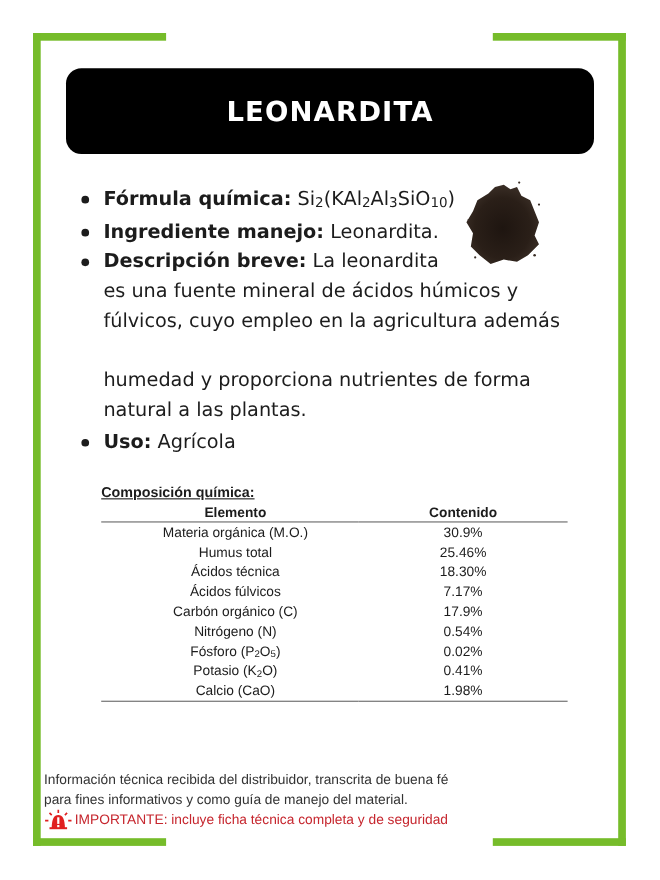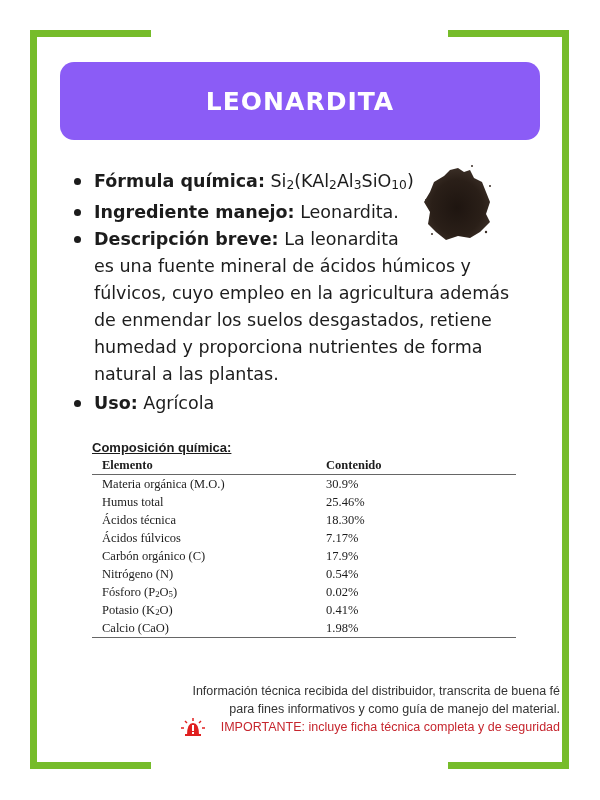--- a/index.html
+++ b/index.html
@@ -4,21 +4,21 @@
   <style>
     html, body { margin: 0; padding: 0; }
     body {
       width: 600px; height: 800px; background: #ffffff;
       position: relative; overflow: hidden;
       font-family: "DejaVu Sans", sans-serif; color: #1c1c1c;
     }
     .frame-seg { position: absolute; background: #76bc2a; }
     .header {
       position: absolute; left: 60px; top: 62px; width: 480px; height: 78px;
-      background: #8b5cf6; border-radius: 14px;
+      background: #000000; border-radius: 14px;
       display: flex; align-items: center; justify-content: center;
     }
     .header h1 {
       margin: 0; color: #ffffff; font-size: 25px; font-weight: bold;
       letter-spacing: 1px; font-family: "DejaVu Sans", sans-serif;
     }
     .powder {
       position: absolute; left: 420px; top: 162px; width: 76px; height: 82px;
     }
     .bullets {
@@ -36,30 +36,30 @@
     .sub { font-size: 0.7em; vertical-align: -0.15em; }
     .table-wrap {
       position: absolute; left: 92px; top: 440px; width: 424px;
       font-family: "Liberation Sans", sans-serif; font-size: 12.5px;
     }
     .table-title {
       font-weight: bold; text-decoration: underline; font-size: 13px;
       margin-bottom: 2px;
     }
     table { border-collapse: collapse; width: 424px; }
-    th, td { text-align: left; padding: 0 0 0 10px; height: 18px; font-weight: normal; font-family: Liberation Serif, serif; }
+    th, td { text-align: center; padding: 0 0 0 10px; height: 18px; font-weight: normal; }
     th { font-weight: bold; border-bottom: 1.5px solid #666; height: 17px; }
     td.val, th.val { padding-left: 0; width: 190px; }
     tr.last td { border-bottom: 1.5px solid #666; }
     .footer {
-      position: absolute; left: 40px; top: 682px; width: 520px; text-align: right;
+      position: absolute; left: 40px; top: 700px; width: 520px; text-align: left;
       font-family: "Liberation Sans", sans-serif; font-size: 12.5px; line-height: 18px;
       color: #333;
     }
-    .important { color: #c6262e; display: inline-flex; align-items: center; gap: 15px; }
+    .important { color: #c6262e; display: inline-flex; align-items: center; gap: 2px; }
     .warn-icon { width: 26px; height: 18px; display: inline-block; }
   </style>
 </head>
 <body>
 
 <div class="frame-seg" style="left:30px;top:30px;width:121px;height:7px;"></div>
 <div class="frame-seg" style="left:30px;top:30px;width:7px;height:739px;"></div>
 <div class="frame-seg" style="left:448px;top:30px;width:121px;height:7px;"></div>
 <div class="frame-seg" style="left:562px;top:30px;width:7px;height:739px;"></div>
 <div class="frame-seg" style="left:30px;top:762px;width:121px;height:7px;"></div>
@@ -95,21 +95,21 @@
     <span class="dot"></span>
     <b>Ingrediente manejo:</b>
     <span>Leonardita.</span>
   </div>
   <div class="bullet desc">
     <span class="dot"></span>
     <b>Descripción breve:</b>
     <span>La leonardita</span><br>
     <span>es una fuente mineral de ácidos húmicos y</span><br>
     <span>fúlvicos, cuyo empleo en la agricultura además</span><br>
-    <span>de enmendar los suelos desgastados, retiene</span><br>
+    <br>
     <span>humedad y proporciona nutrientes de forma</span><br>
     <span>natural a las plantas.</span>
   </div>
   <div class="bullet use">
     <span class="dot"></span>
     <b>Uso:</b>
     <span>Agrícola</span>
   </div>
 </div>
 

